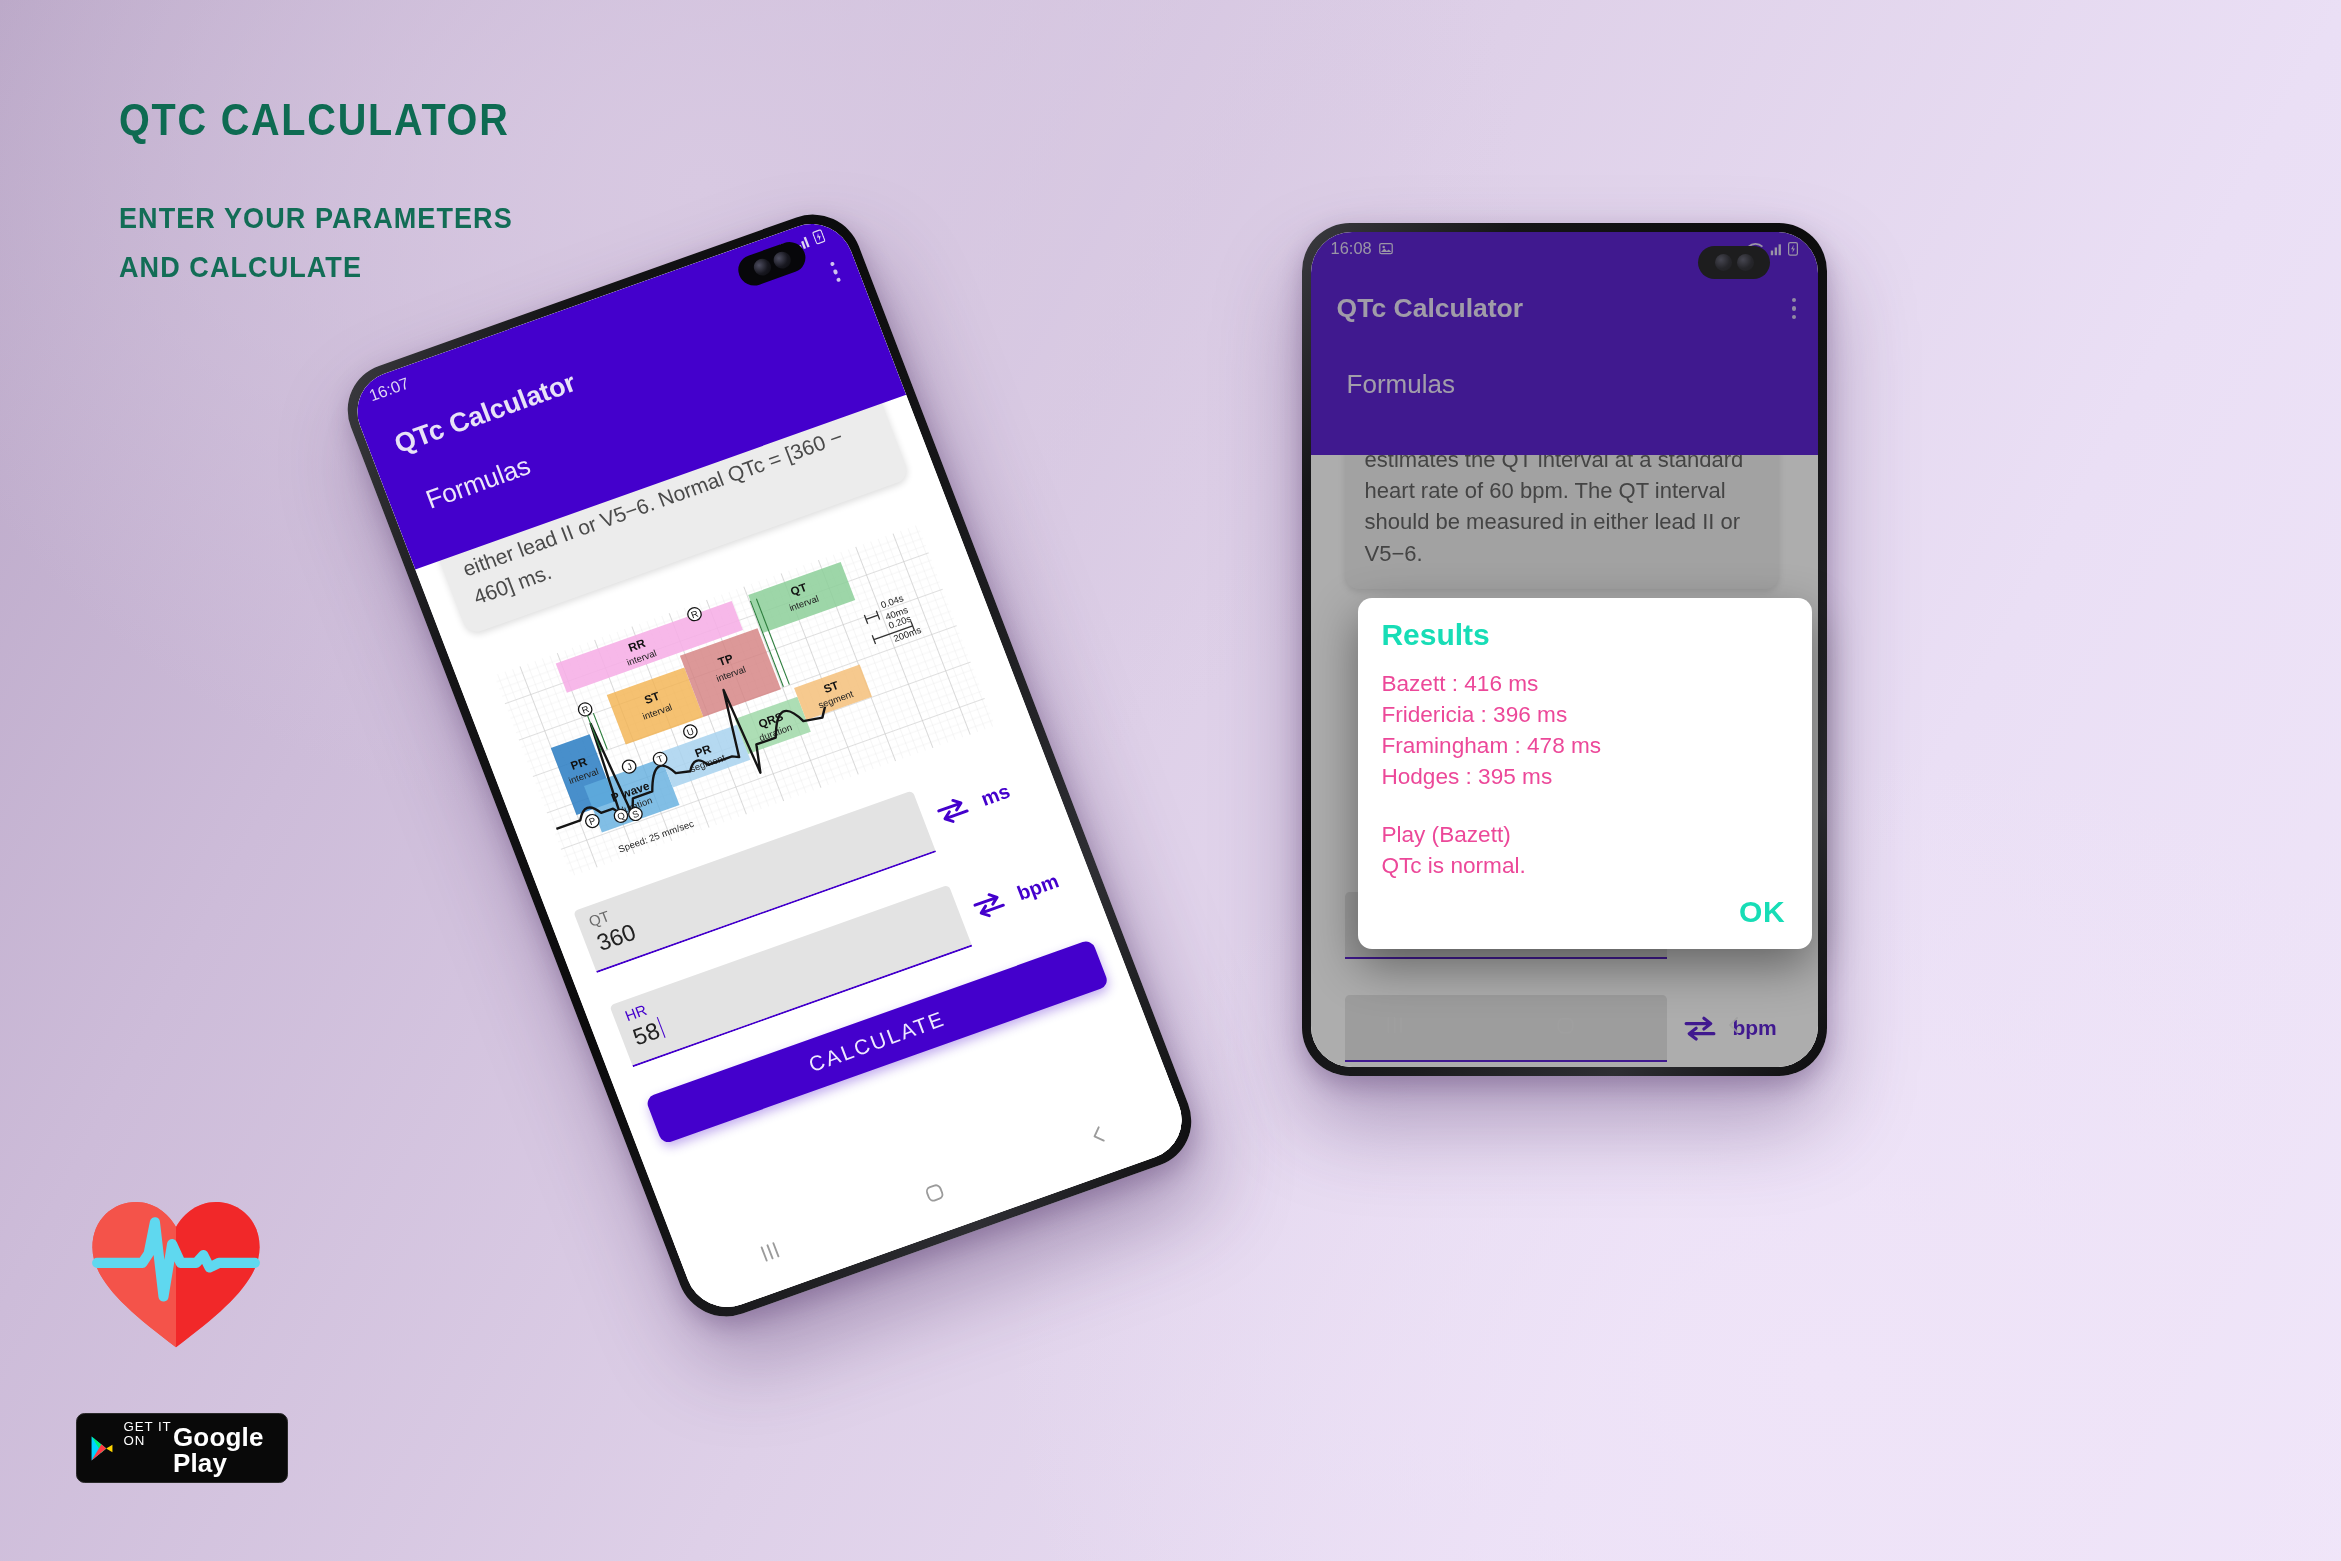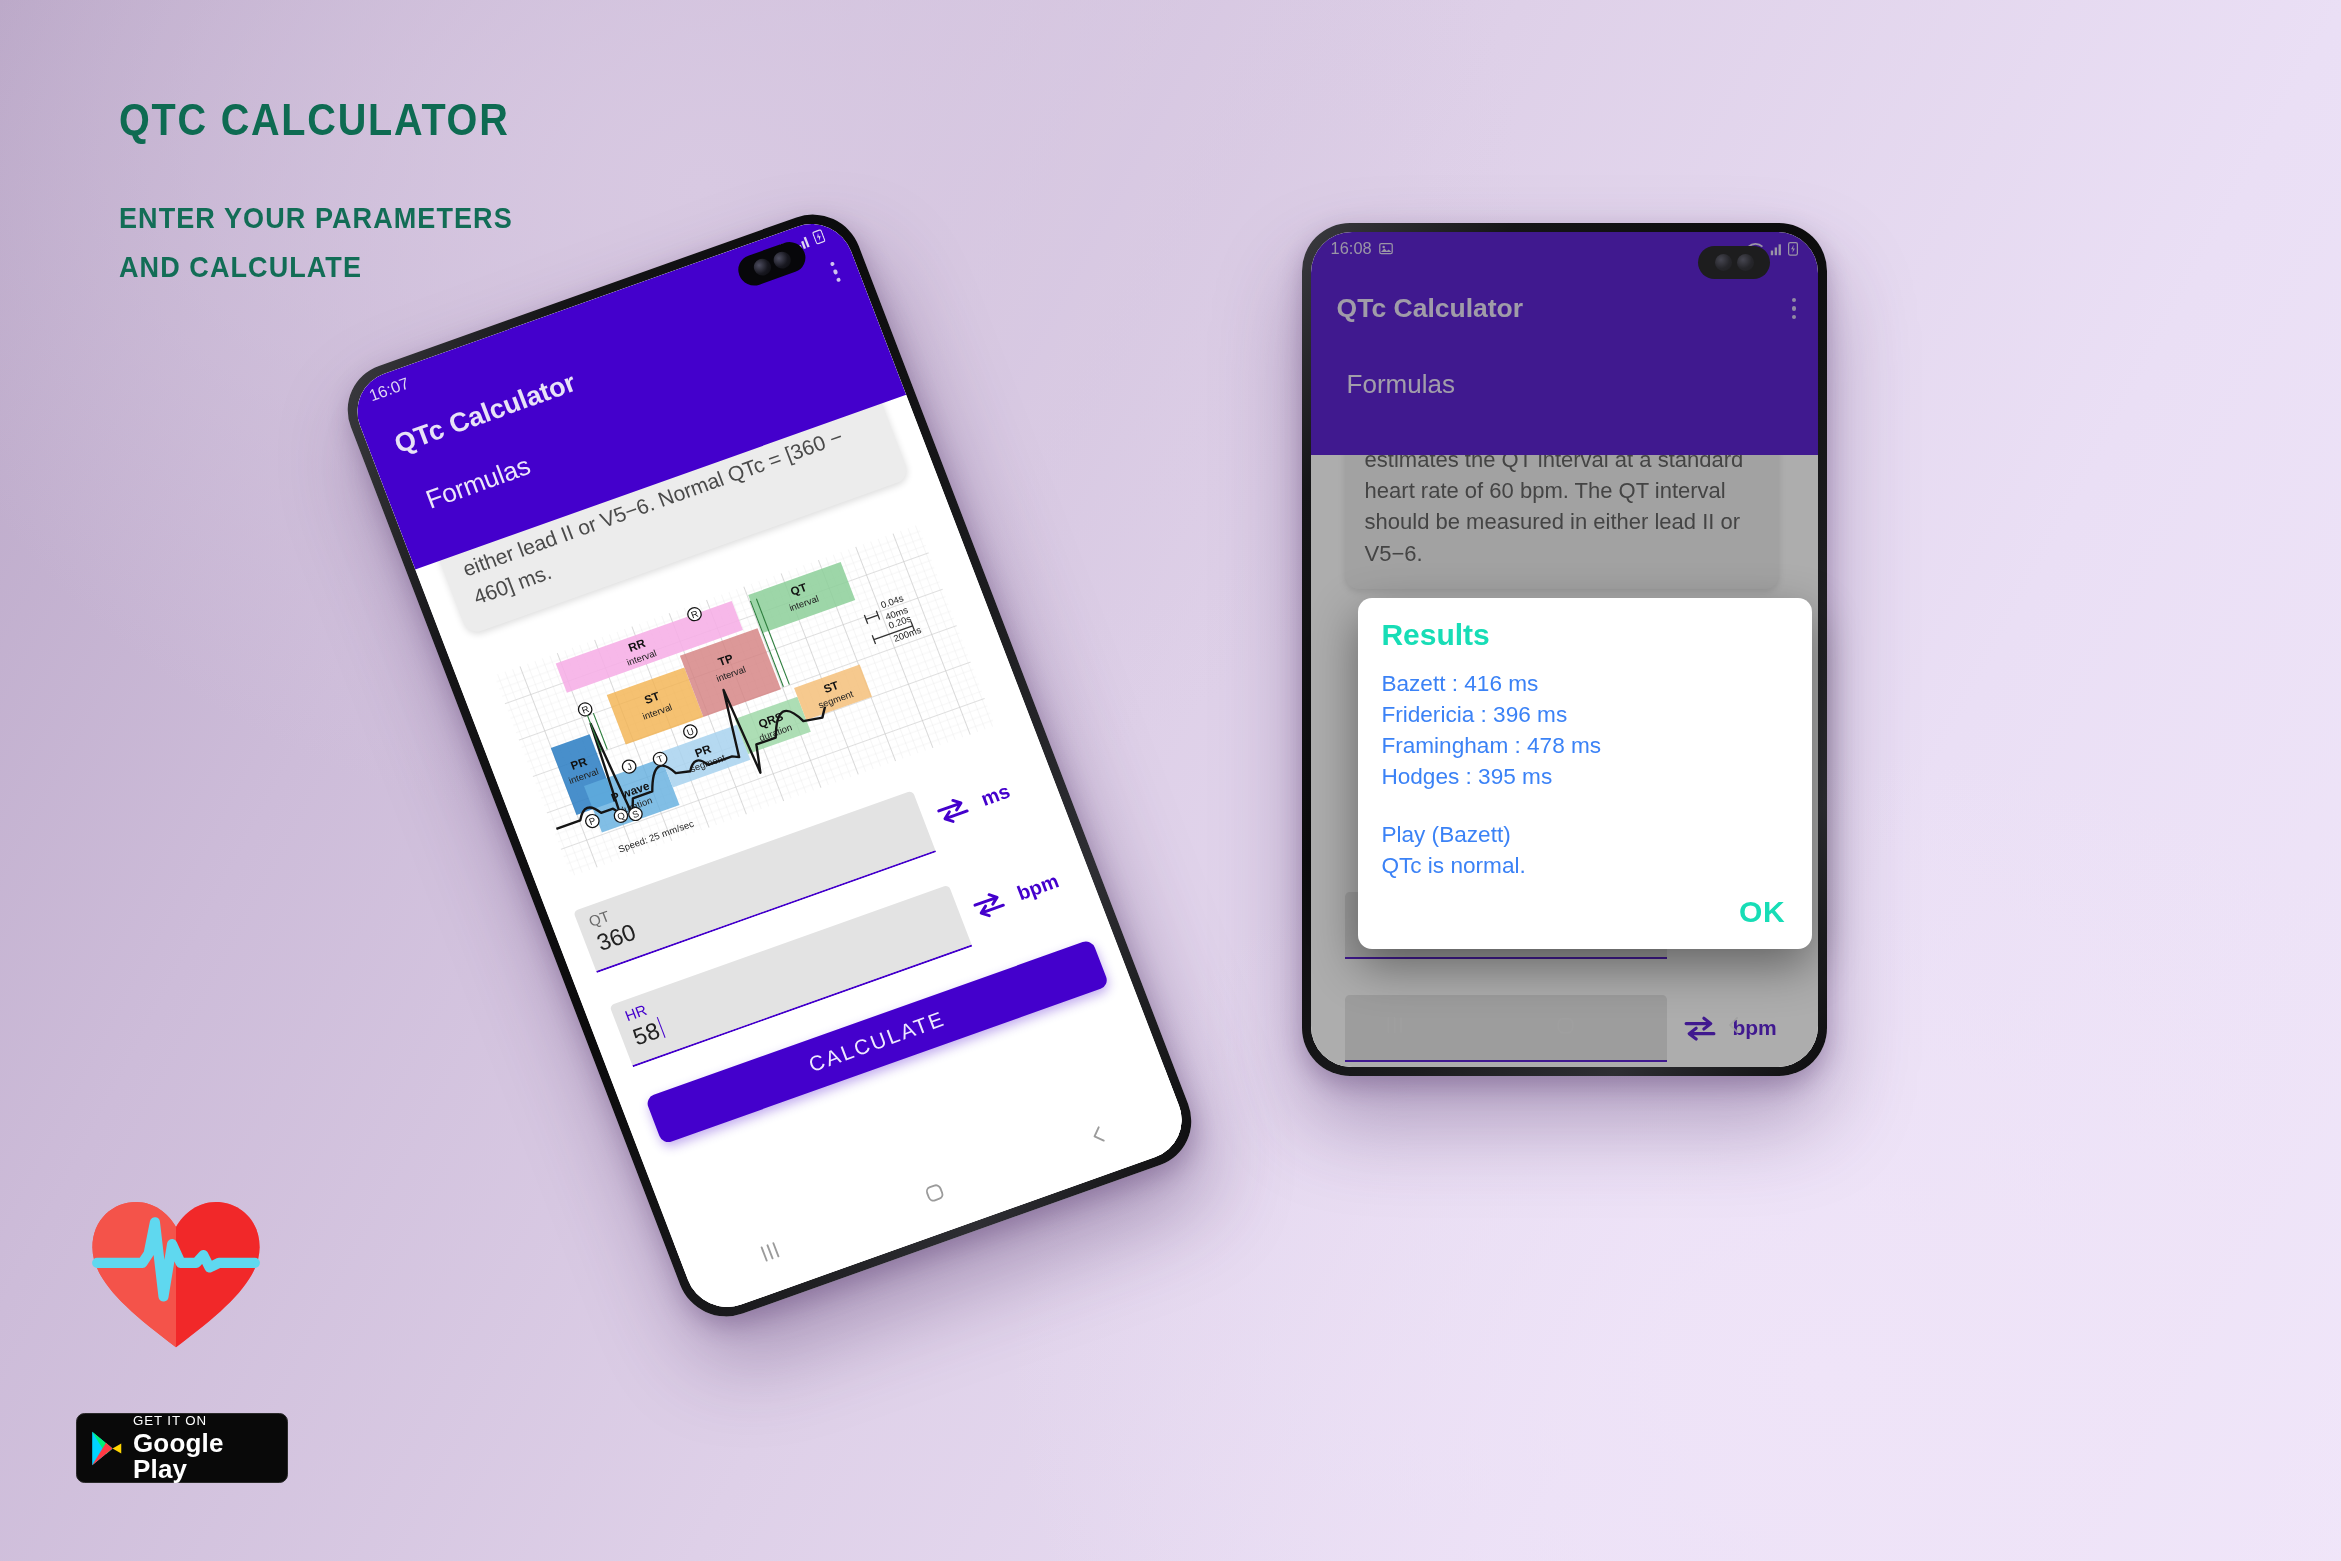--- a/index.html
+++ b/index.html
@@ -27,21 +27,21 @@
   }
 
   
   .logo-wrap { position:absolute; left:86px; top:1191px; width:180px; height:164px; }
   
   .gp-badge {
     position:absolute; left:76px; top:1413px; width:212px; height:70px;
     background:#090909; border-radius:8.6px; display:flex; align-items:center;
     padding:0 12.5px; gap:10px; border:0.8px solid #2a2a2a;
   }
-  .gp-text { display:flex; flex-direction:column; line-height:1; }
+  .gp-text { display:flex; flex-direction:row; line-height:1; }
   .gp-get { color:#fff; font-size:13.3px; letter-spacing:0.9px; font-weight:400; }
   .gp-play { color:#fff; font-size:26px; font-weight:700; letter-spacing:0.2px; margin-top:3.1px; }
 
   
   .phone {
     position:absolute;
     background: linear-gradient(128deg,#3b3b40 0%, #151517 18%, #0b0b0c 42%, #1d1d20 66%, #2e2e33 82%, #0d0d0e 100%);
     border-radius: 48px;
     box-shadow: 0 47px 86px rgba(70,40,95,.36), 0 9.4px 23.4px rgba(60,30,85,.28);
     padding: 8.6px;
@@ -108,21 +108,21 @@
   #phone-right .unit { font-size:21px; width:58px; }
   #phone-right .calc-btn { position:absolute; left:34px; right:39px; top:640px; height:52px; font-size:21px; }
   #phone-right .navbar { height:84px; }
   #phone-right .scrim { position:absolute; inset:0; background:rgba(60,60,60,.42); z-index:8; }
 
   .dialog {
     position:absolute; z-index:9; background:#fff; border-radius:14px;
     box-shadow:0 17px 47px rgba(0,0,0,.42);
   }
   .dlg-title { color:#17ddb6; font-weight:700; }
-  .dlg-line { color:#3b82f6; }
+  .dlg-line { color:#ec4899; }
   .dlg-ok { color:#17ddb6; font-weight:700; letter-spacing:0.8px; }
   #dialog-right { left:1358px; top:598px; width:454px; height:351px; padding:20px 23.4px 0; }
   #dialog-right .dlg-title { font-size:30px; margin-bottom:15.6px; }
   #dialog-right .dlg-line  { font-size:22.6px; line-height:1.38; }
   #dialog-right .dlg-gap   { height:26.5px; }
   #dialog-right .dlg-ok    { position:absolute; right:26.5px; bottom:20px; font-size:30px; }
 
   
   #phone-left {
     left:500px; top:258px; width:539px; height:1015px;

